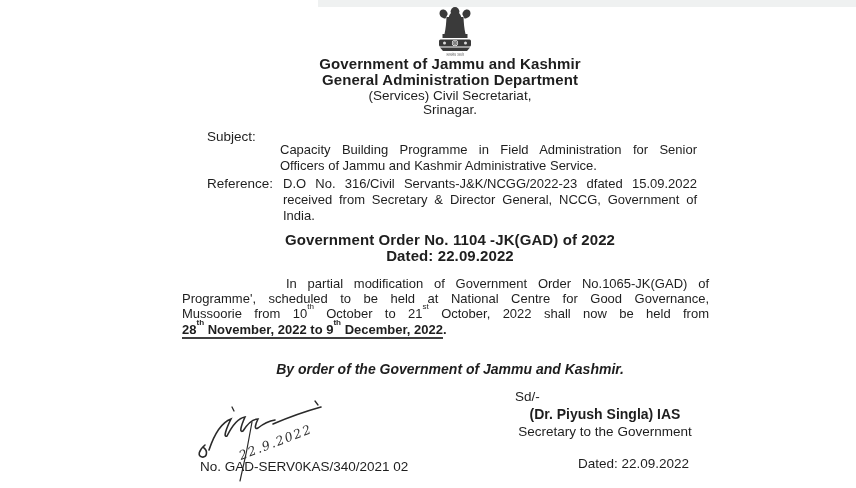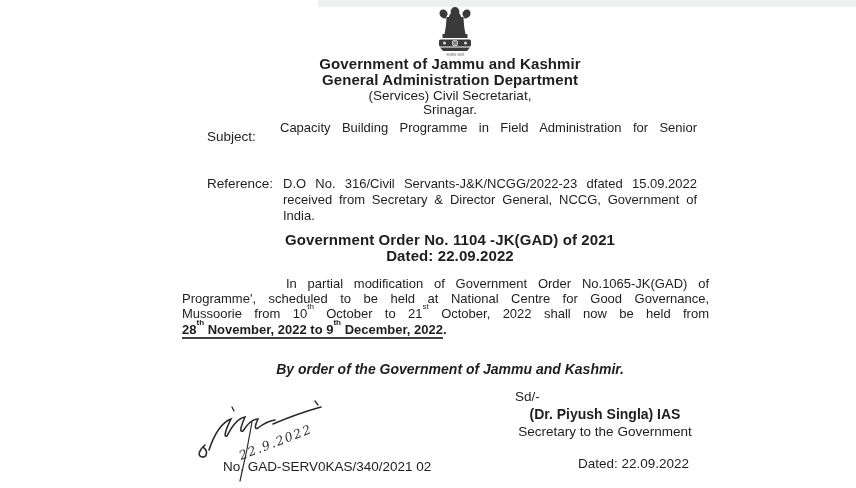--- a/index.html
+++ b/index.html
@@ -26,21 +26,21 @@
     position: absolute; left: 207px; font-size: 13.5px;
   }
   .textcol {
     position: absolute; font-size: 13px;
   }
   .jline {
     text-align: justify; text-align-last: justify;
     white-space: normal;
   }
   .lline { text-align: left; text-align-last: left; }
-  .subject-text { left: 280px; top: 120px; width: 417px; line-height: 16px; }
+  .subject-text { left: 280px; top: 142px; width: 417px; line-height: 16px; }
   .reference-text { left: 283px; top: 176px; width: 414px; line-height: 16px; }
   .order-title { top: 231px; font-size: 14.5px; }
   .order-date { top: 247px; font-size: 14.5px; }
   .body-par {
     position: absolute; left: 170px; top: 276px; width: 527px;
     font-size: 13px; line-height: 15.2px; margin-left: 12px;
   }
   .indent { padding-left: 104px; }
   sup {
     font-size: 0.62em; position: relative; top: -0.45em; line-height: 0;
@@ -52,21 +52,21 @@
   }
   .bold-end { font-weight: bold; }
   .by-order { top: 361px; font-weight: bold; font-size: 14px; font-style: italic; }
   .sign-block {
     position: absolute; left: 515px; top: 388px; width: 180px;
     text-align: center; font-size: 13.5px; line-height: 17.5px;
   }
   .sd-line { text-align: left; padding-right: 52px; }
   .name-line { font-weight: bold; font-size: 14px; }
   .signature { position: absolute; left: 195px; top: 398px; width: 140px; height: 85px; }
-  .file-number { position: absolute; left: 200px; top: 459px; font-size: 13.5px; margin-left: 23px; }
+  .file-number { position: absolute; left: 200px; top: 459px; font-size: 13.5px; }
   .dated-bottom { position: absolute; left: 578px; top: 456px; font-size: 13.5px; }
 </style>
 </head>
 <body>
 
 <div class="page">
   <div class="scan-edge"></div>
 
   <svg class="emblem" viewBox="0 0 44 52" xmlns="http://www.w3.org/2000/svg">
     <g fill="#3a3a3a">
@@ -97,30 +97,31 @@
   </svg>
 
   <div class="hdr b" style="top:55px">Government of Jammu and Kashmir</div>
   <div class="hdr b" style="top:71px">General Administration Department</div>
   <div class="hdr r" style="top:102px">Srinagar.</div>
   <div class="hdr r" style="top:88px">(Services) Civil Secretariat,</div>
 
   <div class="label" style="top:129px">Subject:</div>
   <div class="textcol subject-text">
     <div class="jline">Capacity Building Programme in Field Administration for Senior</div>
+    <div class="lline">Officers of Jammu and Kashmir Administrative Service.</div>
   </div>
 
   <div class="label" style="top:176px">Reference:</div>
   <div class="textcol reference-text">
     <div class="jline">D.O No. 316/Civil Servants-J&amp;K/NCGG/2022-23 dfated 15.09.2022</div>
     <div class="jline">received from Secretary &amp; Director General, NCCG, Government of</div>
     <div class="lline">India.</div>
   </div>
 
-  <div class="hdr b order-title">Government Order No. 1104 -JK(GAD) of 2021</div>
+  <div class="hdr b order-title">Government Order No. 1104 -JK(GAD) of 2022</div>
   <div class="hdr b order-date">Dated: 22.09.2022</div>
 
   <div class="body-par">
     <div class="jline indent">In partial modification of Government Order No.1065-JK(GAD) of</div>
     <div class="jline">Programme', scheduled to be held at National Centre for Good Governance,</div>
     <div class="jline"><span>Mussoorie from 10</span><sup>th</sup><span> October to 21</span><sup>st</sup><span> October, 2022 shall now be held from</span></div>
     <div class="lline"><span class="bold-underline"><span>28</span><sup>th</sup><span> November, 2022 to 9</span><sup>th</sup><span> December, 2022</span></span><span class="bold-end">.</span></div>
   </div>
 
   <div class="hdr by-order">By order of the Government of Jammu and Kashmir.</div>

